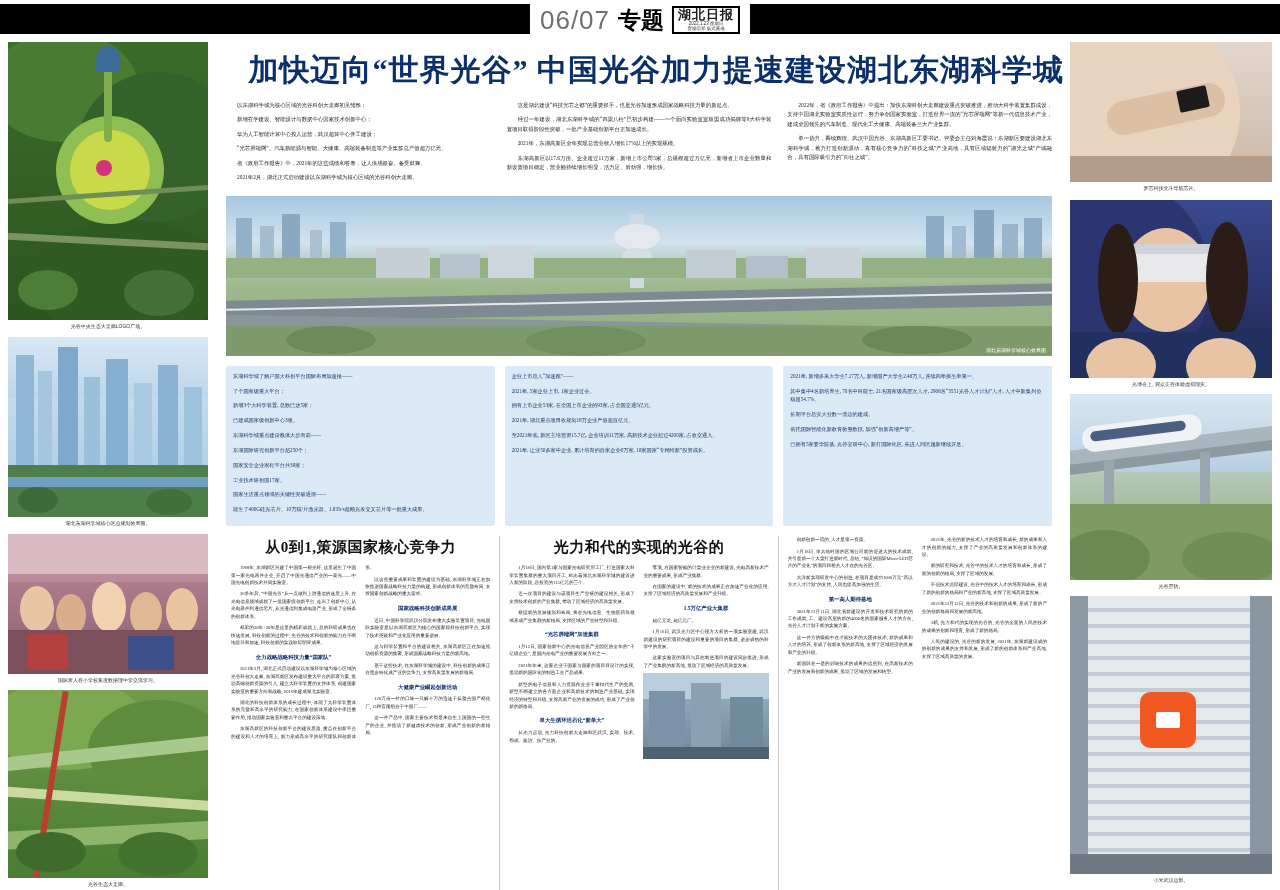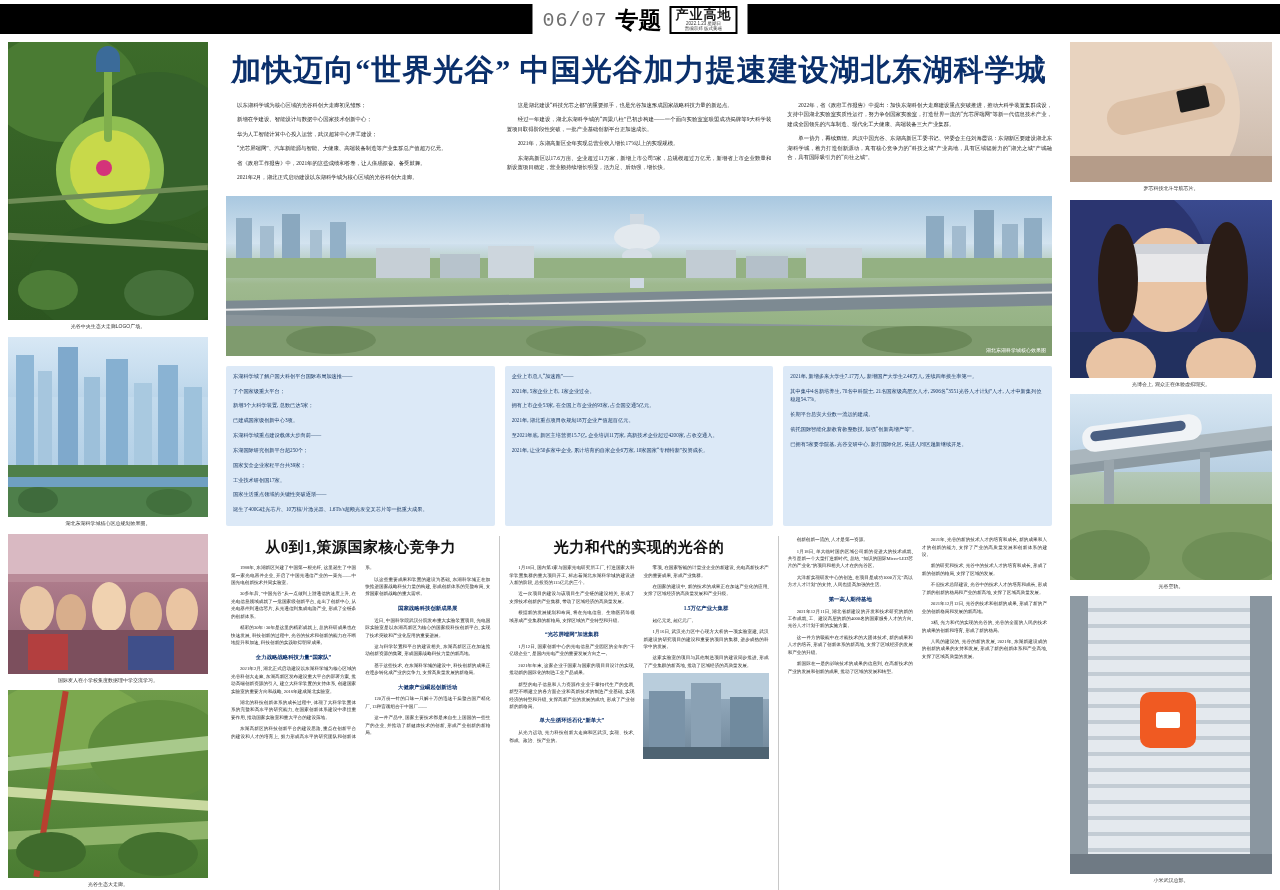--- a/index.html
+++ b/index.html
@@ -20,22 +20,22 @@
   .masthead-bar {
     position: absolute; left: 0; top: 4px; width: 1280px; height: 30px;
     background: #000000;
   }
   .masthead-center {
     position: absolute; left: 50%; top: 0; transform: translateX(-50%);
     height: 40px; background: #ffffff; padding: 0 10px;
     display: flex; align-items: center; gap: 8px;
   }
   .page-number {
-    font-size: 20px; color: #6f6f6f; letter-spacing: 1px;
-    font-family: Liberation Mono, monospace;
+    font-size: 26px; color: #6f6f6f; letter-spacing: 1px;
+    font-family: Liberation Sans, sans-serif;
   }
   .page-topic {
     font-size: 23px; color: #000; font-weight: bold;
     font-family: "Liberation Serif", serif;
   }
   .paper-logo {
     display: flex; flex-direction: column; align-items: center; line-height: 1.05;
   }
   .paper-logo .pname {
     font-size: 13px; font-weight: bold; color: #1a1a1a;
@@ -74,20 +74,21 @@
     position: absolute; left: 206px; top: 0px; width: 850px; height: 842px;
   }
 
   .headline {
     text-align: center; padding-top: 8px;
   }
   .headline .h1 {
     font-family: "Liberation Serif", serif;
     font-size: 30px; font-weight: bold; color: #0a2f6b; letter-spacing: 1px;
     white-space: nowrap;
+    text-align: right;
   }
 
   .lead-wrap {
     display: flex; gap: 16px; padding: 10px 12px 6px 12px;
   }
   .lead-col {
     flex: 1; font-size: 5.4px; line-height: 1.75; color: #1a1a1a; text-align: justify;
     font-family: "Liberation Serif", serif;
   }
   .lead-col p { margin: 0 0 5px 0; text-indent: 11px; }
@@ -142,21 +143,21 @@
 </head>
 <body>
 
 <div class="masthead">
   <div class="masthead-bar"></div>
   <div class="masthead-center">
     <span class="page-number">06/07</span>
     <span class="page-topic">专题</span>
     <div class="topic-box">
       <div class="paper-logo">
-        <span class="pname">产业高地</span>
+        <span class="pname">湖北日报</span>
         <span class="pdate">2022.1.23 星期日</span>
         <span class="pmeta">责编宗郑 版式黄瑶</span>
       </div>
     </div>
   </div>
 </div>
 
 <div class="page">
 
   <div class="left-rail">

